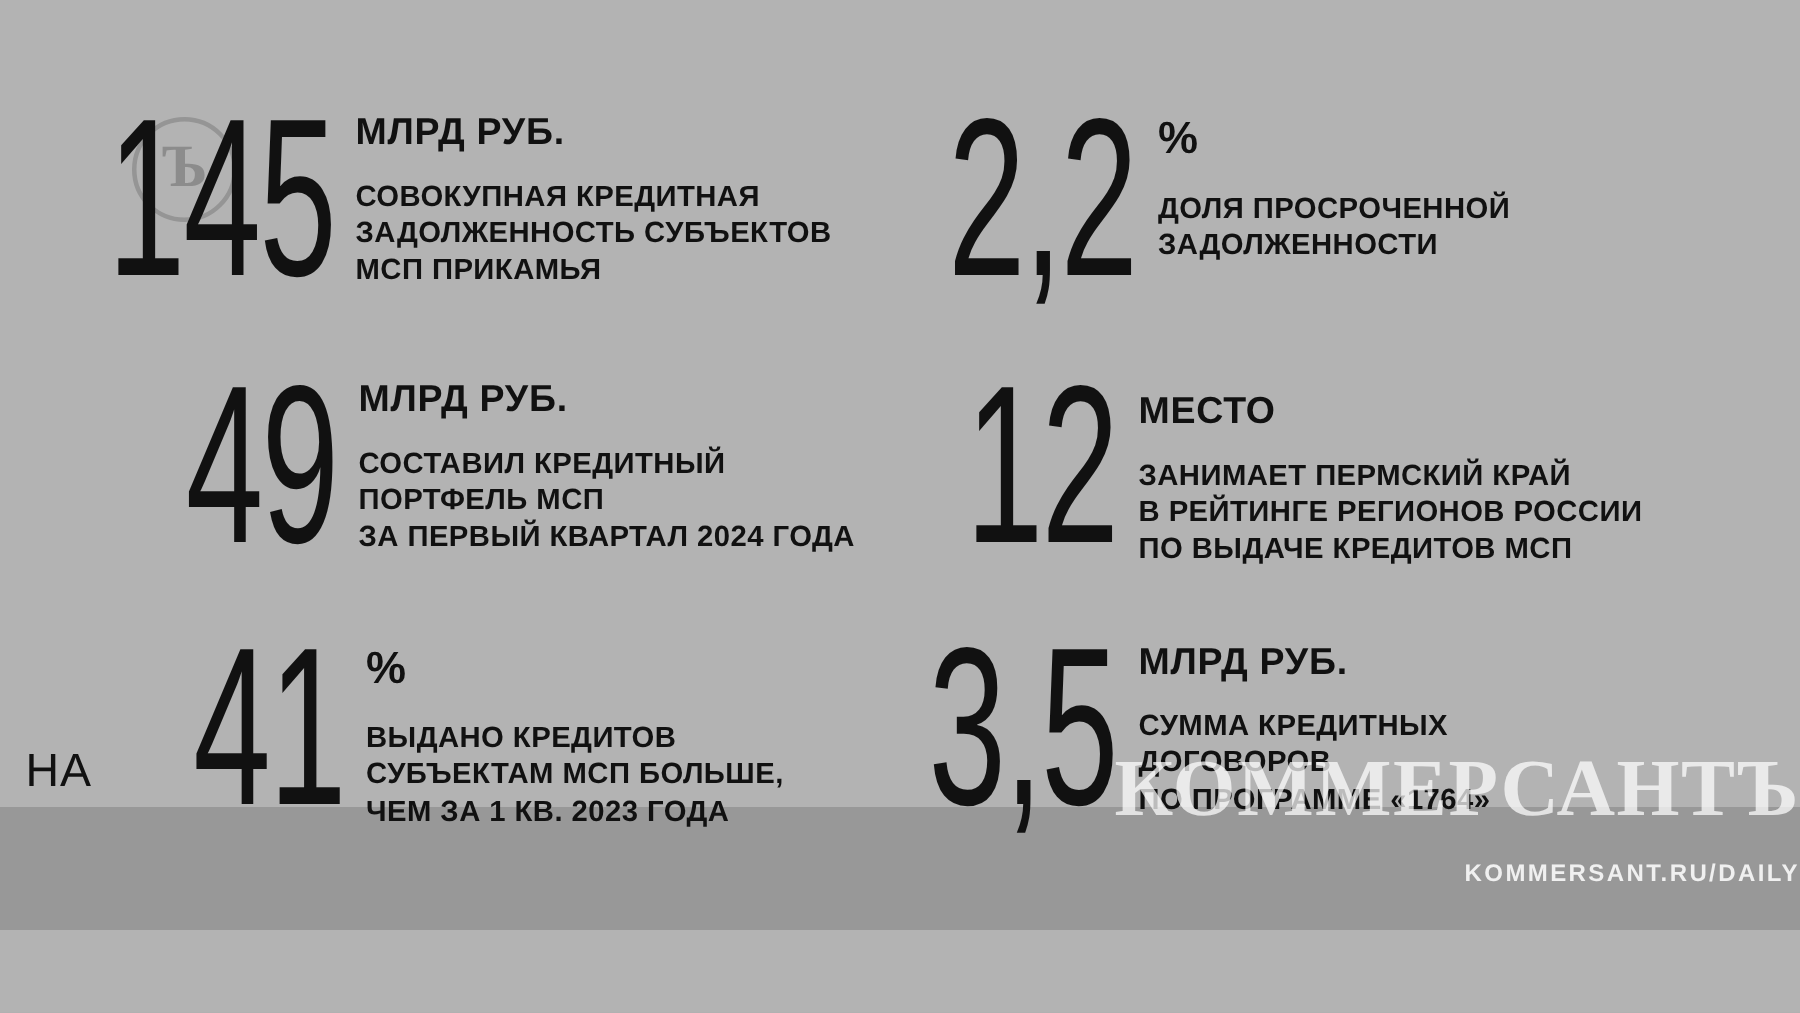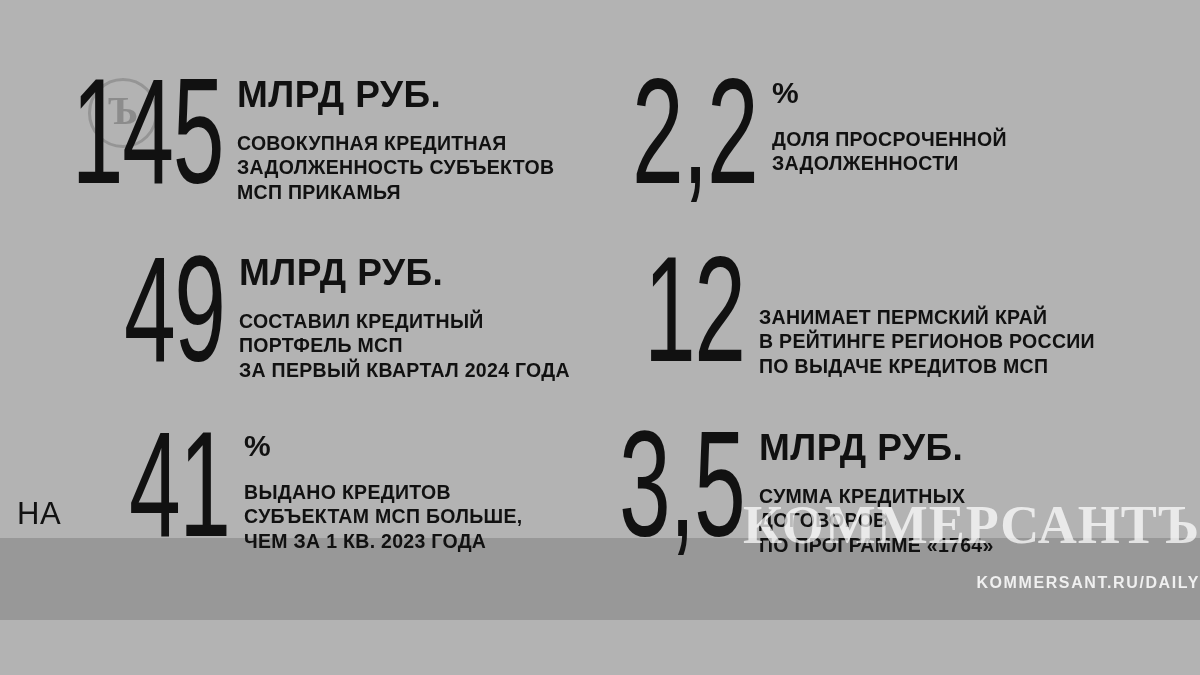--- a/index.html
+++ b/index.html
@@ -83,21 +83,21 @@
   }
 
   .stat .body {
     margin-left: 14px;
     padding-top: 14px;
   }
 
   .stat .unit {
     color: #111;
     font-weight: 700;
-    font-size: 37px;
+    font-size: 25px;
     line-height: 1;
     letter-spacing: 0.5px;
     white-space: nowrap;
   }
 
   .stat .unit.pct {
     font-size: 30px;
     line-height: 1.1;
   }
 
@@ -222,20 +222,21 @@
 ЗА ПЕРВЫЙ КВАРТАЛ 2024 ГОДА</div>
       </div>
     </div>
 
     <div class="stat" id="stat-4">
       <div class="numwrap">
         <span class="prefix"></span>
         <span class="num">12</span>
       </div>
       <div class="body">
+        <div class="unit">МЕСТО</div>
         <div class="desc">ЗАНИМАЕТ ПЕРМСКИЙ КРАЙ
 В РЕЙТИНГЕ РЕГИОНОВ РОССИИ
 ПО ВЫДАЧЕ КРЕДИТОВ МСП</div>
       </div>
     </div>
 
     <div class="stat" id="stat-5">
       <div class="numwrap">
         <span class="prefix">НА</span>
         <span class="num">41</span>

